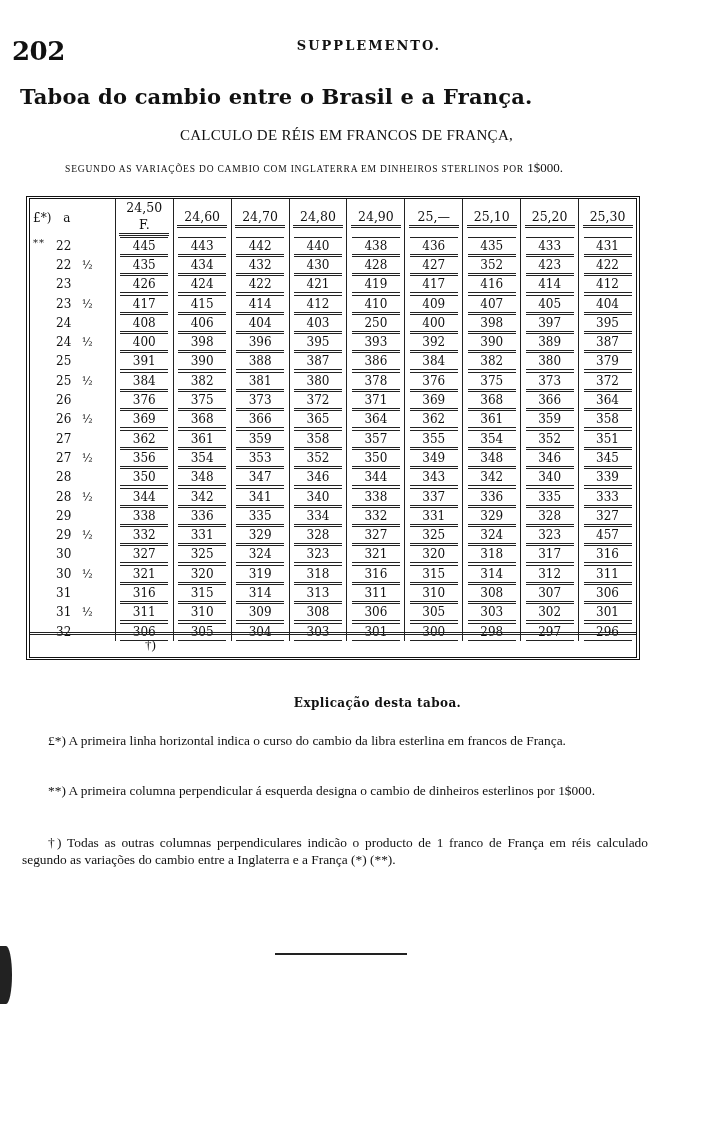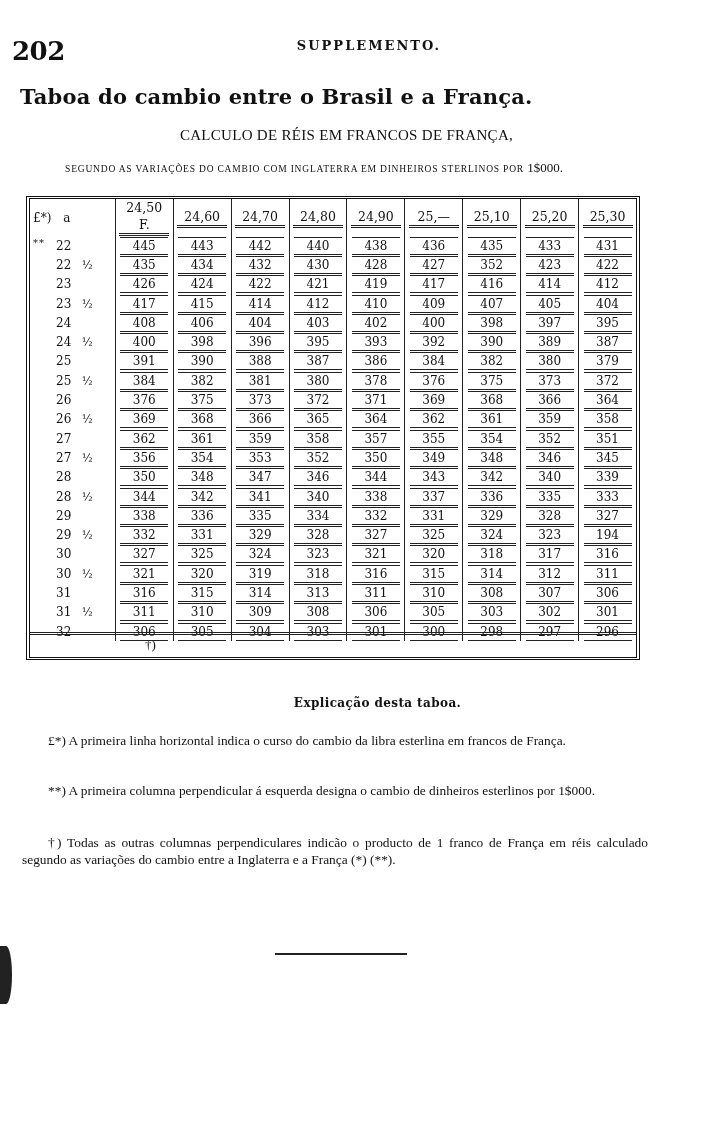--- a/index.html
+++ b/index.html
@@ -165,21 +165,21 @@
           <td class="valcell"><span>407</span></td>
           <td class="valcell"><span>405</span></td>
           <td class="valcell"><span>404</span></td>
         </tr>
         <tr>
           <td class="rowhead"><span class="n">24</span><span class="half"></span></td>
           <td class="valcell"><span>408</span></td>
           <td class="valcell"><span>406</span></td>
           <td class="valcell"><span>404</span></td>
           <td class="valcell"><span>403</span></td>
-          <td class="valcell"><span>402</span></td>
+          <td class="valcell"><span>250</span></td>
           <td class="valcell"><span>400</span></td>
           <td class="valcell"><span>398</span></td>
           <td class="valcell"><span>397</span></td>
           <td class="valcell"><span>395</span></td>
         </tr>
         <tr>
           <td class="rowhead"><span class="n">24</span><span class="half">½</span></td>
           <td class="valcell"><span>400</span></td>
           <td class="valcell"><span>398</span></td>
           <td class="valcell"><span>396</span></td>
@@ -301,21 +301,21 @@
         <tr>
           <td class="rowhead"><span class="n">29</span><span class="half">½</span></td>
           <td class="valcell"><span>332</span></td>
           <td class="valcell"><span>331</span></td>
           <td class="valcell"><span>329</span></td>
           <td class="valcell"><span>328</span></td>
           <td class="valcell"><span>327</span></td>
           <td class="valcell"><span>325</span></td>
           <td class="valcell"><span>324</span></td>
           <td class="valcell"><span>323</span></td>
-          <td class="valcell"><span>194</span></td>
+          <td class="valcell"><span>457</span></td>
         </tr>
         <tr>
           <td class="rowhead"><span class="n">30</span><span class="half"></span></td>
           <td class="valcell"><span>327</span></td>
           <td class="valcell"><span>325</span></td>
           <td class="valcell"><span>324</span></td>
           <td class="valcell"><span>323</span></td>
           <td class="valcell"><span>321</span></td>
           <td class="valcell"><span>320</span></td>
           <td class="valcell"><span>318</span></td>

